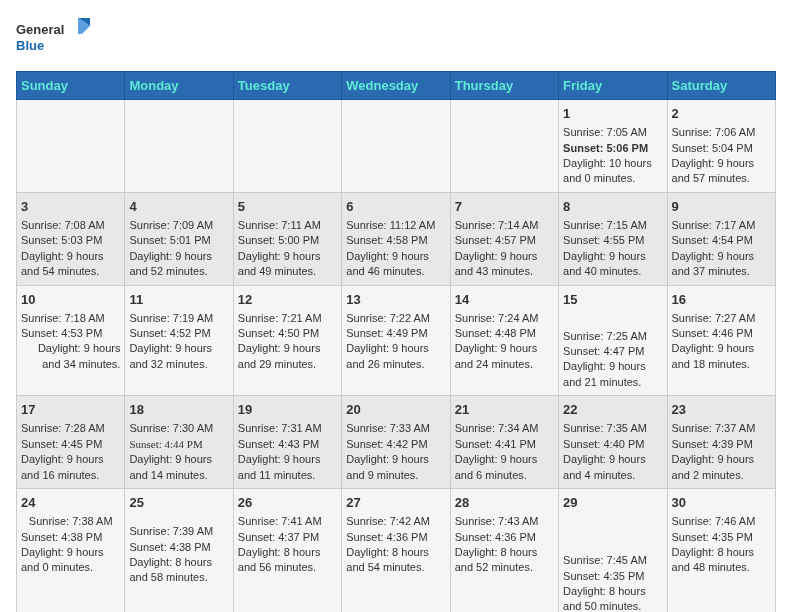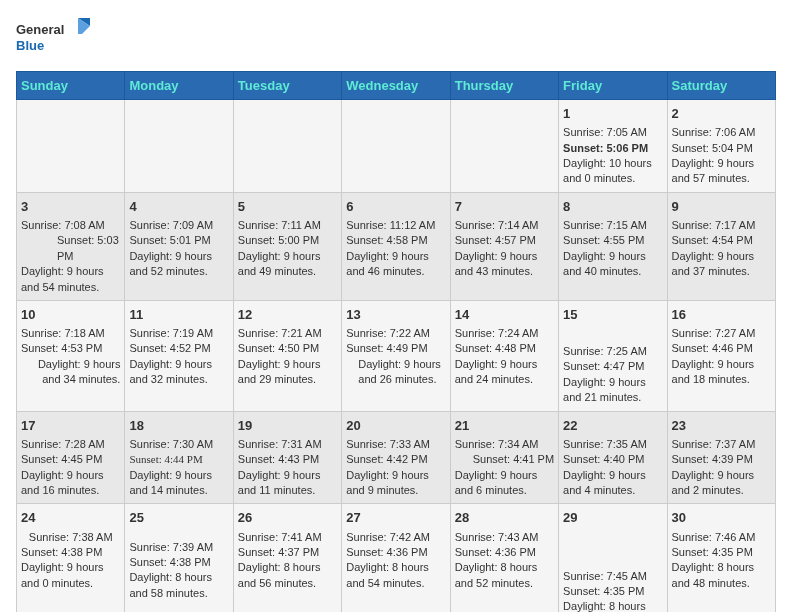--- a/index.html
+++ b/index.html
@@ -120,21 +120,21 @@
           <span class="day-num">2</span>
           <span style="display: block;">Sunrise: 7:06 AM</span>
           <span style="display: block;">Sunset: 5:04 PM</span>
           <span style="display: block;">Daylight: 9 hours and 57 minutes.</span>
         </td>
       </tr>
       <tr>
         <td>
           <span class="day-num">3</span>
           <span style="display: block;">Sunrise: 7:08 AM</span>
-          <span style="display: block; margin-left: 36px;">Sunset: 5:03 PM</span>
+          <span style="display: block;">Sunset: 5:03 PM</span>
           <span style="display: block;">Daylight: 9 hours and 54 minutes.</span>
         </td>
         <td>
           <span class="day-num">4</span>
           <span style="display: block;">Sunrise: 7:09 AM</span>
           <span style="display: block;">Sunset: 5:01 PM</span>
           <span style="display: block;">Daylight: 9 hours and 52 minutes.</span>
         </td>
         <td>
           <span class="day-num">5</span>
@@ -183,21 +183,21 @@
         <td>
           <span class="day-num">12</span>
           <span style="display: block;">Sunrise: 7:21 AM</span>
           <span style="display: block;">Sunset: 4:50 PM</span>
           <span style="display: block;">Daylight: 9 hours and 29 minutes.</span>
         </td>
         <td>
           <span class="day-num">13</span>
           <span style="display: block;">Sunrise: 7:22 AM</span>
           <span style="display: block;">Sunset: 4:49 PM</span>
-          <span style="display: block; margin-left: 12px;">Daylight: 9 hours and 26 minutes.</span>
+          <span style="display: block;">Daylight: 9 hours and 26 minutes.</span>
         </td>
         <td>
           <span class="day-num">14</span>
           <span style="display: block;">Sunrise: 7:24 AM</span>
           <span style="display: block;">Sunset: 4:48 PM</span>
           <span style="display: block;">Daylight: 9 hours and 24 minutes.</span>
         </td>
         <td>
           <span class="day-num">15</span>
           <span style="display: block; margin-top: 20px;">Sunrise: 7:25 AM</span>
@@ -232,21 +232,21 @@
         </td>
         <td>
           <span class="day-num">20</span>
           <span style="display: block;">Sunrise: 7:33 AM</span>
           <span style="display: block;">Sunset: 4:42 PM</span>
           <span style="display: block;">Daylight: 9 hours and 9 minutes.</span>
         </td>
         <td>
           <span class="day-num">21</span>
           <span style="display: block;">Sunrise: 7:34 AM</span>
-          <span style="display: block; text-align: right;">Sunset: 4:41 PM</span>
+          <span style="display: block;">Sunset: 4:41 PM</span>
           <span style="display: block;">Daylight: 9 hours and 6 minutes.</span>
         </td>
         <td>
           <span class="day-num">22</span>
           <span style="display: block;">Sunrise: 7:35 AM</span>
           <span style="display: block;">Sunset: 4:40 PM</span>
           <span style="display: block;">Daylight: 9 hours and 4 minutes.</span>
         </td>
         <td>
           <span class="day-num">23</span>

